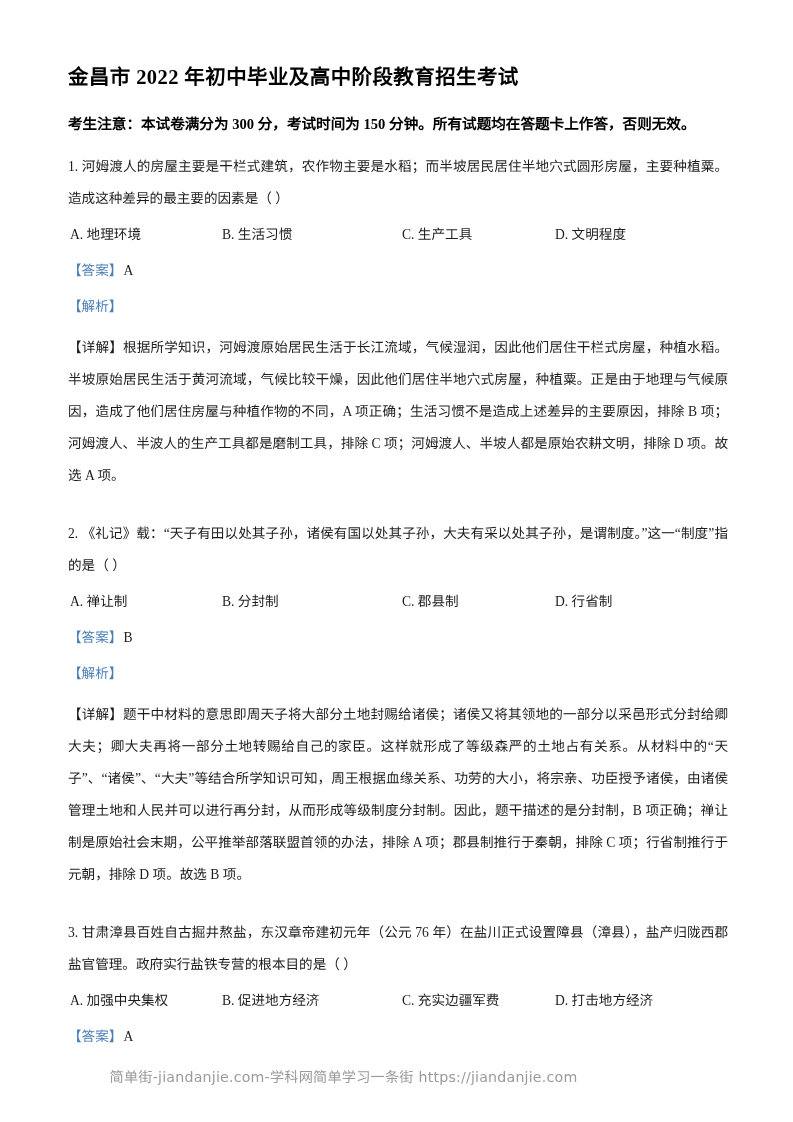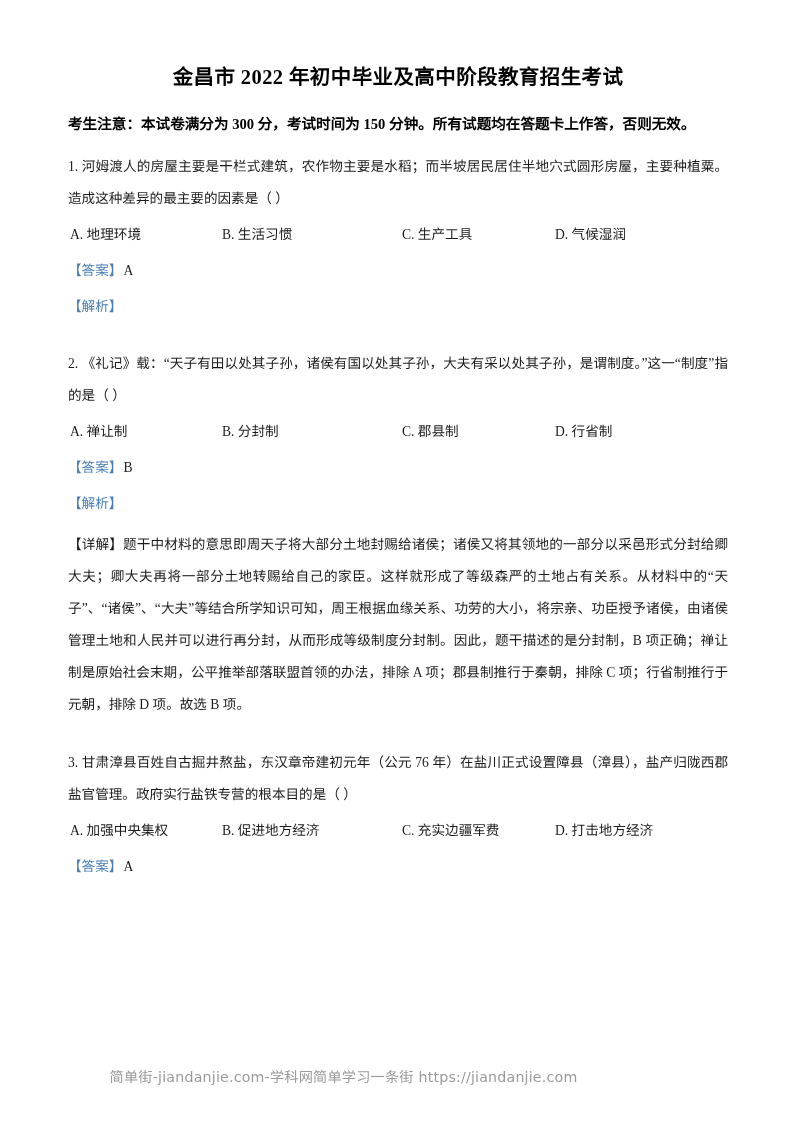--- a/index.html
+++ b/index.html
@@ -29,21 +29,21 @@
     position: absolute;
     left: 68px;
     top: 0;
     width: 660px;
   }
 
   
   .doc-title {
     font-size: 20.5px;
     font-weight: bold;
-    text-align: center;
+    text-align: left;
     letter-spacing: 0.4px;
     margin: 0;
     padding-top: 62px;
     line-height: 30px;
     color: #000;
   }
 
   
   .notice {
     font-size: 14.6px;
@@ -151,27 +151,28 @@
 
     <p class="notice">考生注意：本试卷满分为 300 分，考试时间为 150 分钟。所有试题均在答题卡上作答，否则无效。</p>
 
 
     <p class="qstem">1. 河姆渡人的房屋主要是干栏式建筑，农作物主要是水稻；而半坡居民居住半地穴式圆形房屋，主要种植粟。造成这种差异的最主要的因素是（    ）</p>
 
     <div class="options">
       <span class="opt a">A. 地理环境</span>
       <span class="opt b">B. 生活习惯</span>
       <span class="opt c">C. 生产工具</span>
-      <span class="opt d">D. 气候湿润</span>
+      <span class="opt d">D. 文明程度</span>
     </div>
 
     <p class="tagline"><span class="tag">【答案】</span><span class="tag-val">A</span></p>
 
     <p class="tagline"><span class="tag">【解析】</span></p>
 
+    <p class="detail">【详解】根据所学知识，河姆渡原始居民生活于长江流域，气候湿润，因此他们居住干栏式房屋，种植水稻。半坡原始居民生活于黄河流域，气候比较干燥，因此他们居住半地穴式房屋，种植粟。正是由于地理与气候原因，造成了他们居住房屋与种植作物的不同，A 项正确；生活习惯不是造成上述差异的主要原因，排除 B 项；河姆渡人、半波人的生产工具都是磨制工具，排除 C 项；河姆渡人、半坡人都是原始农耕文明，排除 D 项。故选 A 项。</p>
 
     <div class="gap-md"></div>
 
     <p class="qstem">2. 《礼记》载：“天子有田以处其子孙，诸侯有国以处其子孙，大夫有采以处其子孙，是谓制度。”这一“制度”指的是（    ）</p>
 
     <div class="options">
       <span class="opt a">A. 禅让制</span>
       <span class="opt b">B. 分封制</span>
       <span class="opt c">C. 郡县制</span>
       <span class="opt d">D. 行省制</span>

